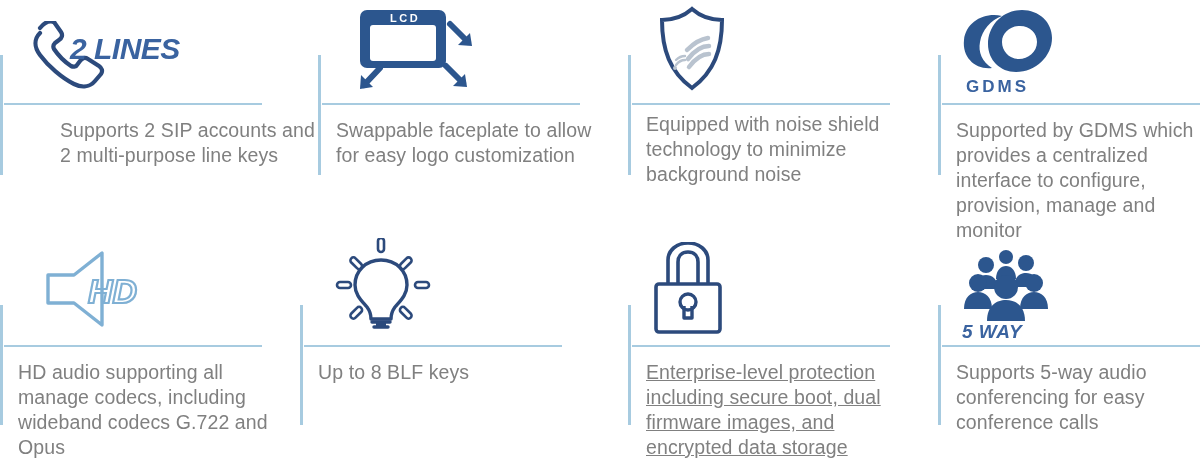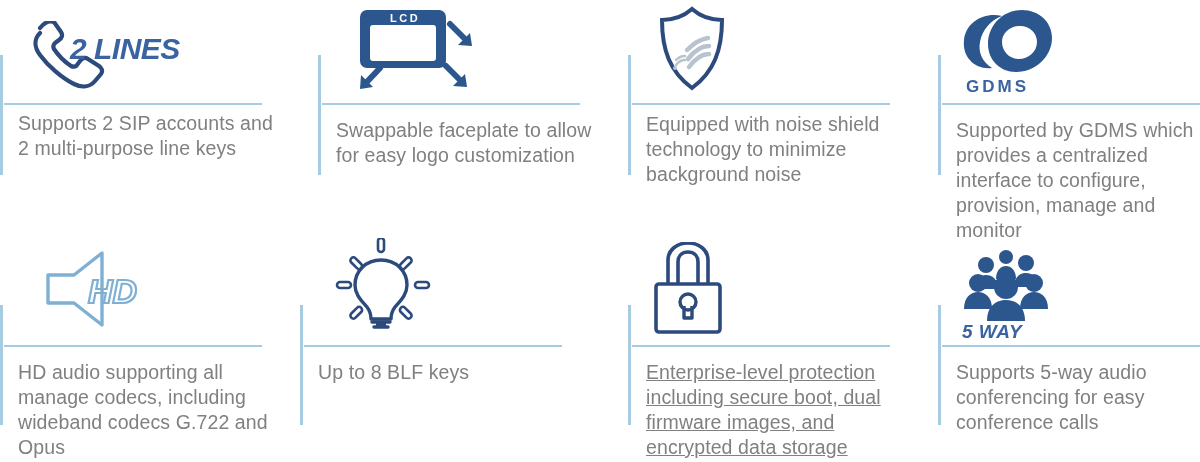--- a/index.html
+++ b/index.html
@@ -108,21 +108,21 @@
   <div class="feature-card" style="left:0px; top:0px; width:300px; height:230px;padding-left:23px;">
     <div class="card-rule"></div>
     <div class="card-divider" style="top:103px; width:258px;"></div>
     <div class="icon-zone" style="left:22px; top:8px;">
       <svg width="180" height="74" viewBox="0 0 180 74">
         <path d="M18 12 C12 18, 12 26, 18 34 C26 45, 40 57, 52 63 C60 67, 68 66, 73 60 L79 53 C81 50, 80 47, 77 45 L66 38 C63 36, 60 37, 58 40 L55 44 C54 46, 51 46, 49 45 C43 41, 36 34, 32 28 C31 26, 31 24, 33 22 L37 19 C40 17, 41 14, 39 11 L32 1" fill="none" stroke="#2c4a7c" stroke-width="4.2" stroke-linecap="round" stroke-linejoin="round"></path>
         <path d="M32 1 C26 -1, 22 2, 18 7" fill="none" stroke="#2c4a7c" stroke-width="4.2" stroke-linecap="round"></path>
         <text class="lines-word" x="48" y="38">2 LINES</text>
       </svg>
     </div>
-    <div class="card-text" style="top:111px; width:270px;">Supports 2 SIP accounts and 2 multi-purpose line keys</div>
+    <div class="card-text" style="top:118px; width:270px;margin-left:42px;">Supports 2 SIP accounts and 2 multi-purpose line keys</div>
   </div>
 
   <div class="feature-card" style="left:318px; top:0px; width:300px; height:230px;">
     <div class="card-rule"></div>
     <div class="card-divider" style="top:103px; width:258px;"></div>
     <div class="icon-zone" style="left:28px; top:2px;">
       <svg width="140" height="92" viewBox="0 0 140 92">
         <rect x="14" y="4" width="86" height="58" rx="7" ry="7" fill="#2c568e"></rect>
         <rect x="24" y="19" width="66" height="36" rx="3" ry="3" fill="#ffffff"></rect>
         <text class="lcd-word" x="44" y="16">LCD</text>

